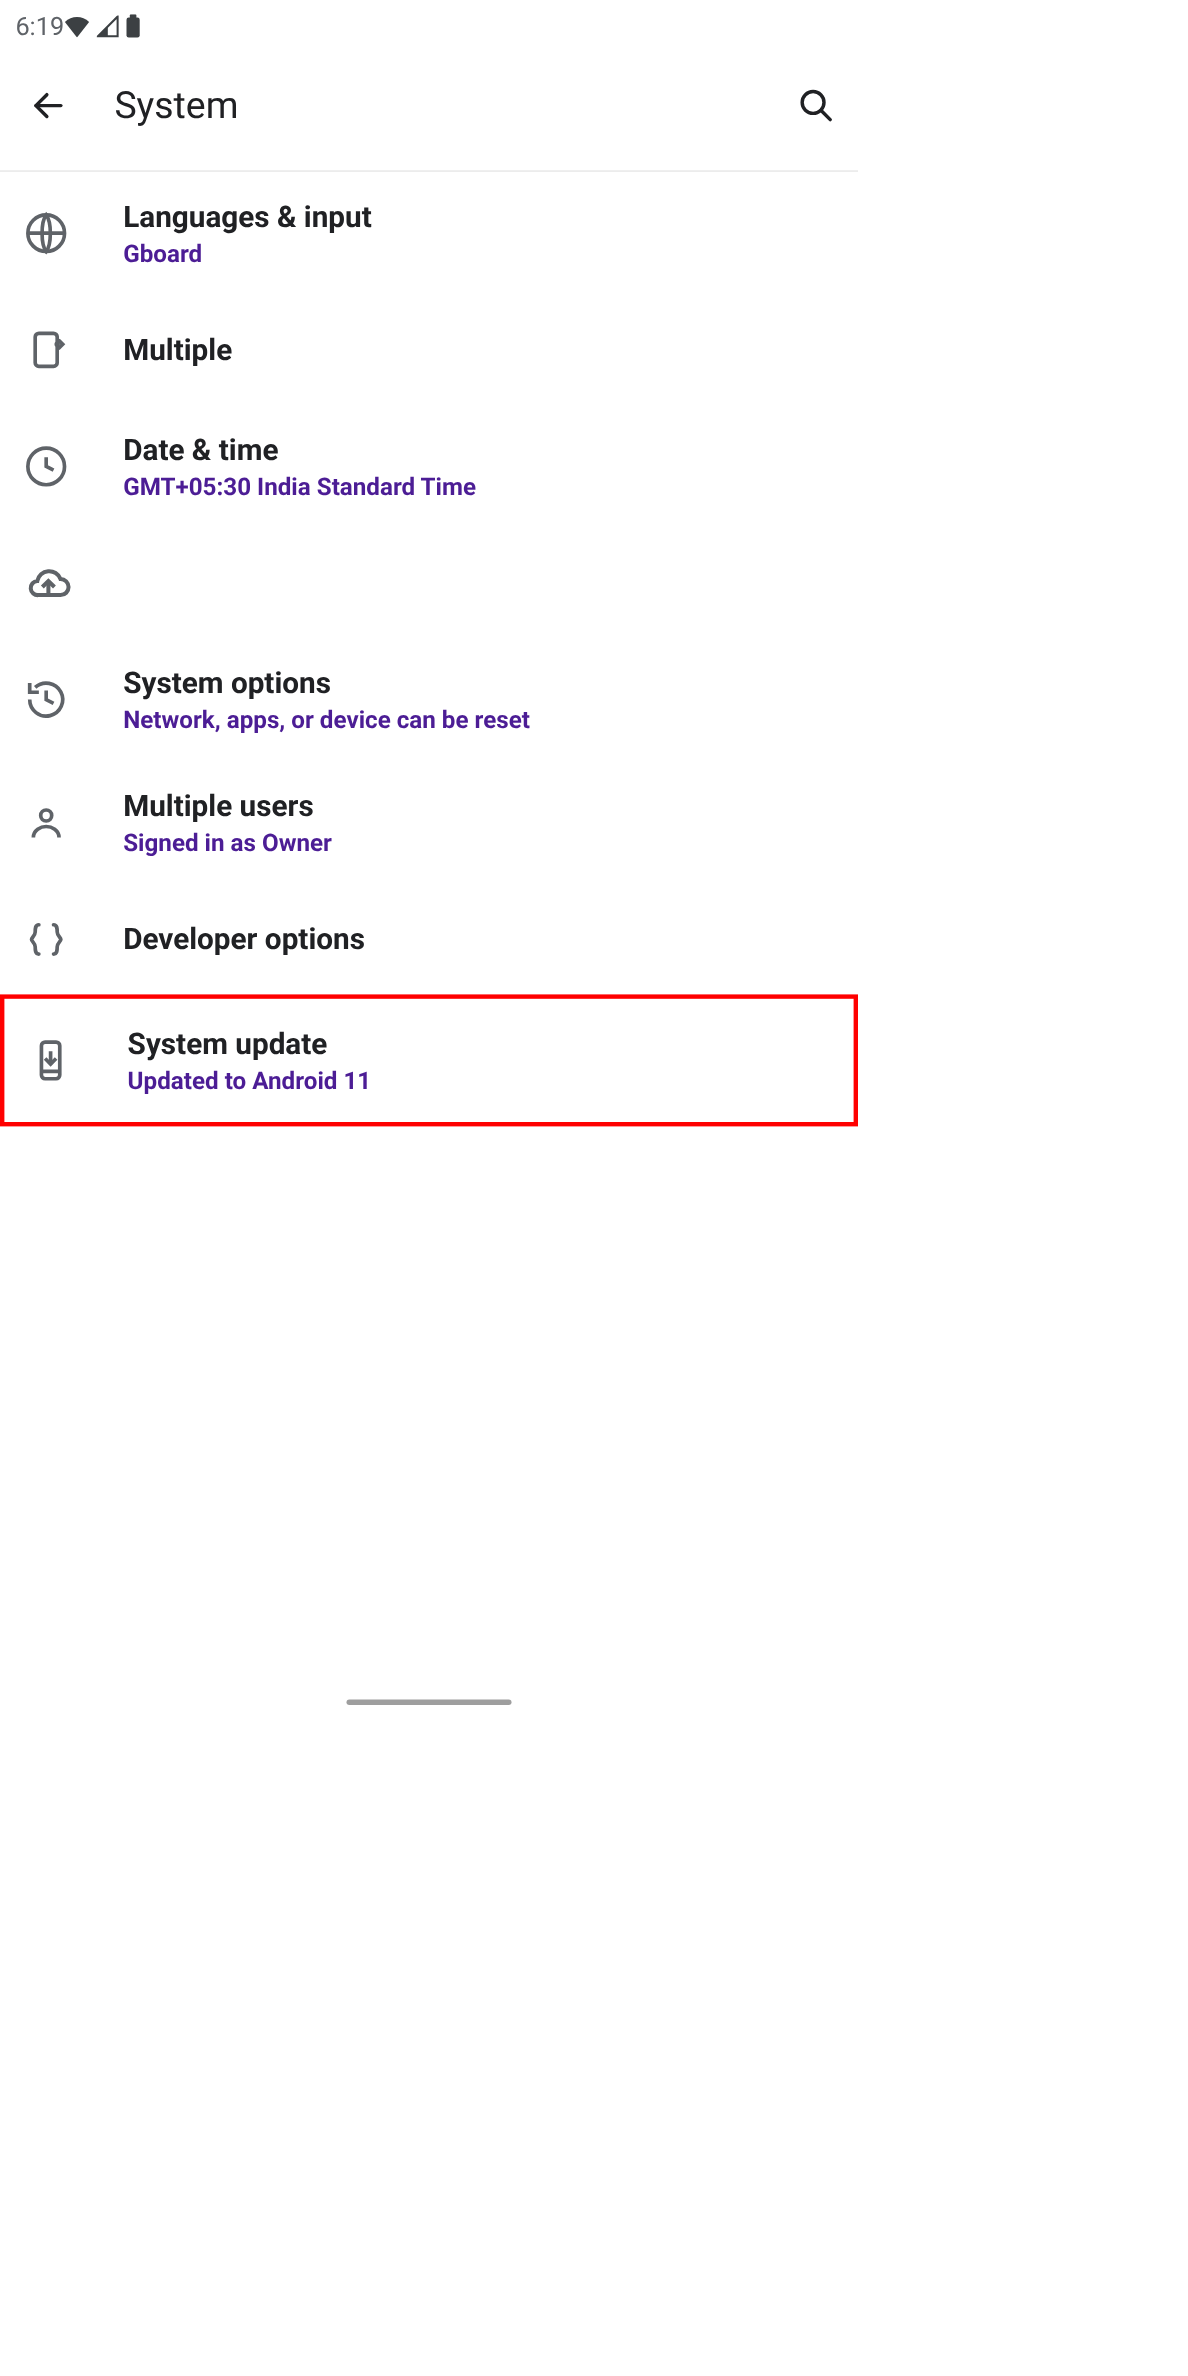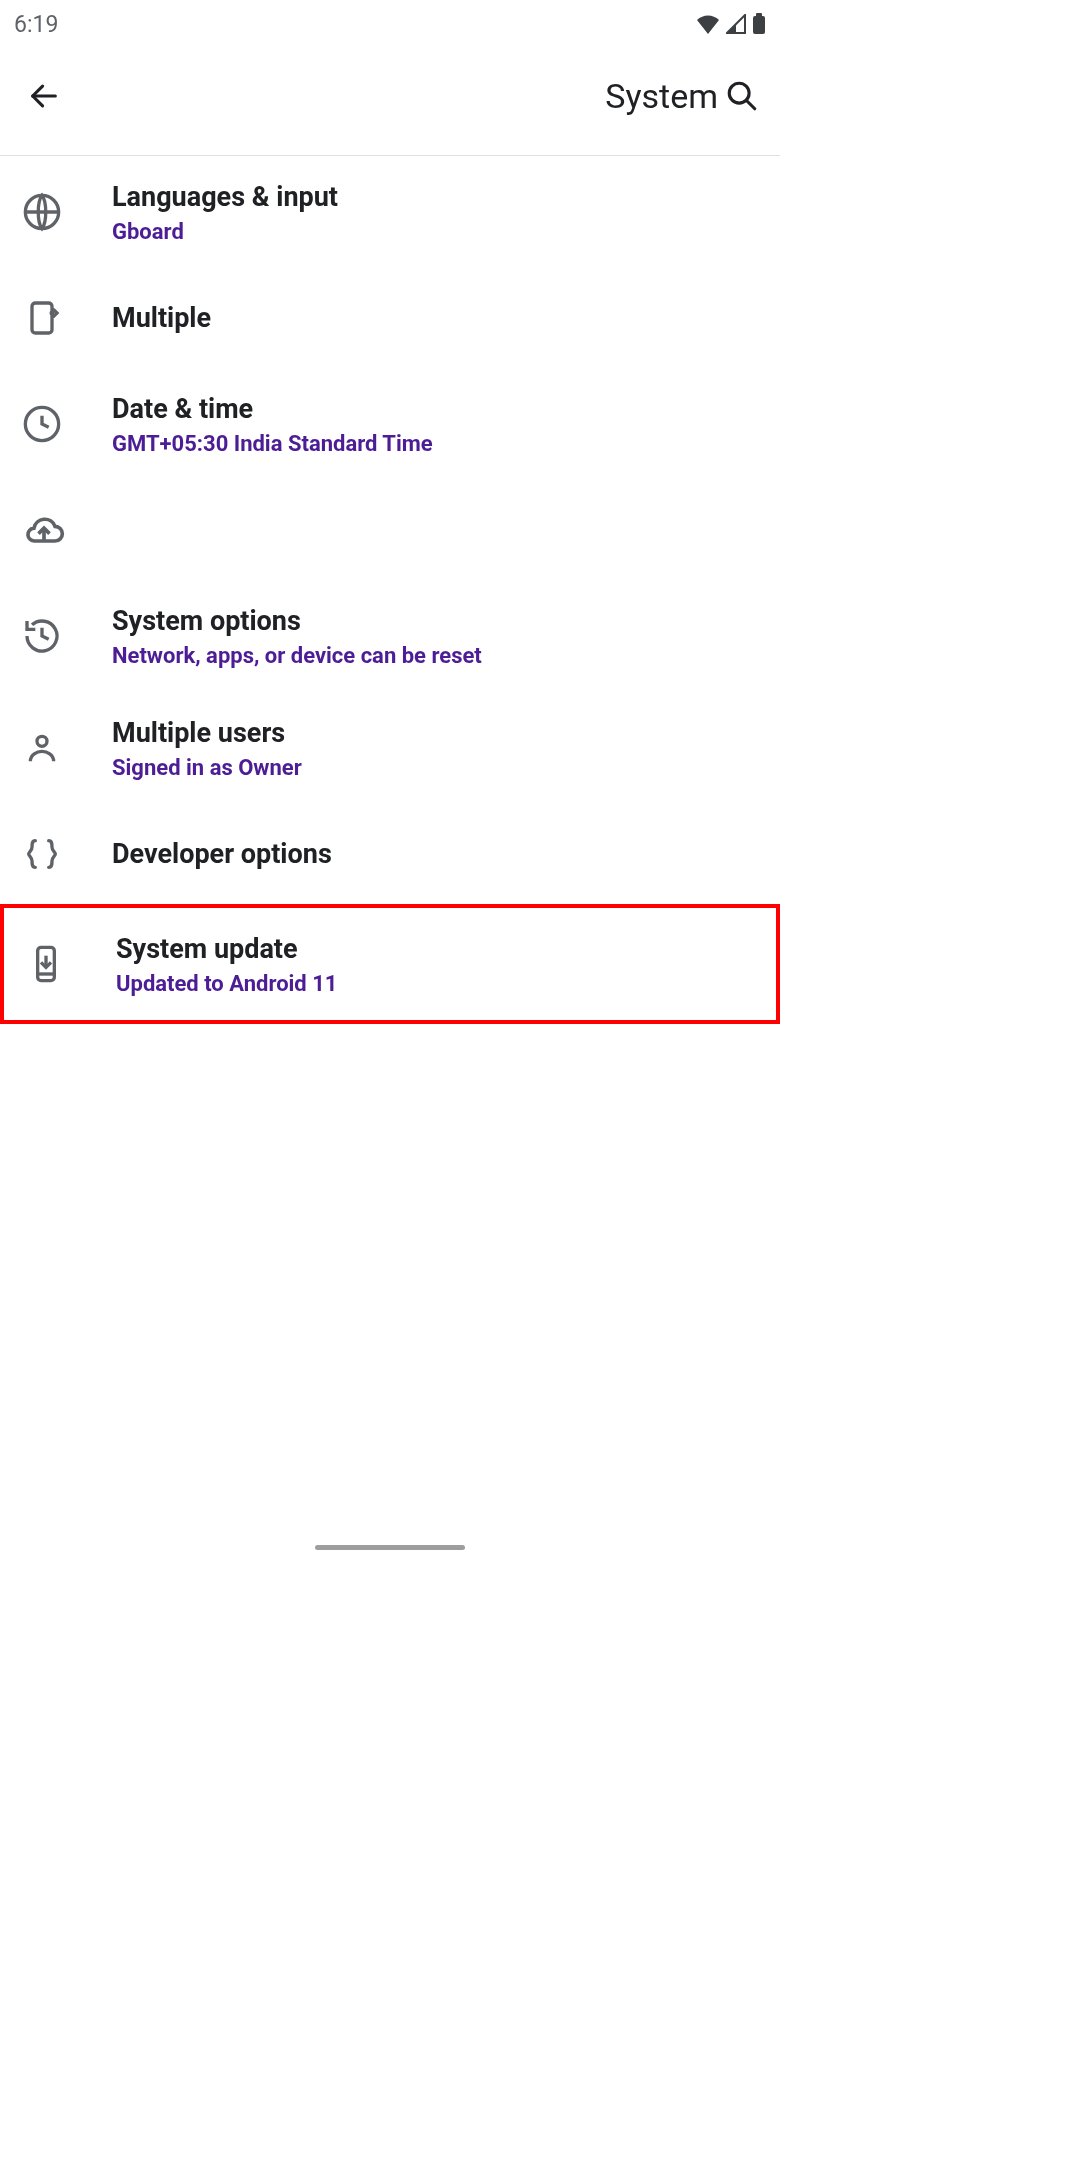--- a/index.html
+++ b/index.html
@@ -1,22 +1,22 @@
 <!DOCTYPE html>
 <html><head>
 <meta charset="utf-8">
 <style>
   * { margin: 0; padding: 0; box-sizing: border-box; }
   html, body { width: 780px; height: 1560px; background: #ffffff; font-family: Roboto, "Helvetica Neue", Arial, sans-serif; color: #202124; }
-  .status-bar { height: 48px; display: flex; align-items: center; justify-content: space-between; padding: 0 14px; font-size: 23px; color: #5f6368; }
+  .status-bar { height: 48px; display: flex; align-items: center; padding: 0 14px; font-size: 23px; color: #5f6368; }
   .status-right { display: flex; align-items: center; gap: 6px; }
   .status-right svg { display: block; }
   .app-bar { height: 108px; display: flex; align-items: center; padding: 0 14px 12px 14px; border-bottom: 1px solid #e0e0e0; }
   .app-bar-back { width: 60px; display:flex; justify-content:center; align-items:center;}
-  .app-bar-title { flex: 1; padding-left: 30px; font-size: 34px; color: #202124; text-align: right; }
+  .app-bar-title { flex: 1; padding-left: 30px; font-size: 34px; color: #202124; }
   .app-bar-search { width: 48px; display:flex; justify-content:center; align-items:center;}
   .list { }
   .item { display: flex; align-items: center; padding: 24px 18px; min-height: 100px; font-weight: bold; }
   .item-icon { width: 94px; display: flex; justify-content: flex-start; align-items: center; padding-left: 4px; }
   .item-text { flex: 1; }
   .item-title { font-size: 27px; color: #202124; line-height: 1.3; }
   .item-sub { font-size: 22px; color: #4c1d95; margin-top: 4px; }
   .highlight-box { border: 4px solid #ff0000; }
   .gesture-bar { position: absolute; bottom: 10px; left: 50%; transform: translateX(-50%); width: 150px; height: 5px; background: #9e9e9e; border-radius: 3px; }
   body { position: relative; }

